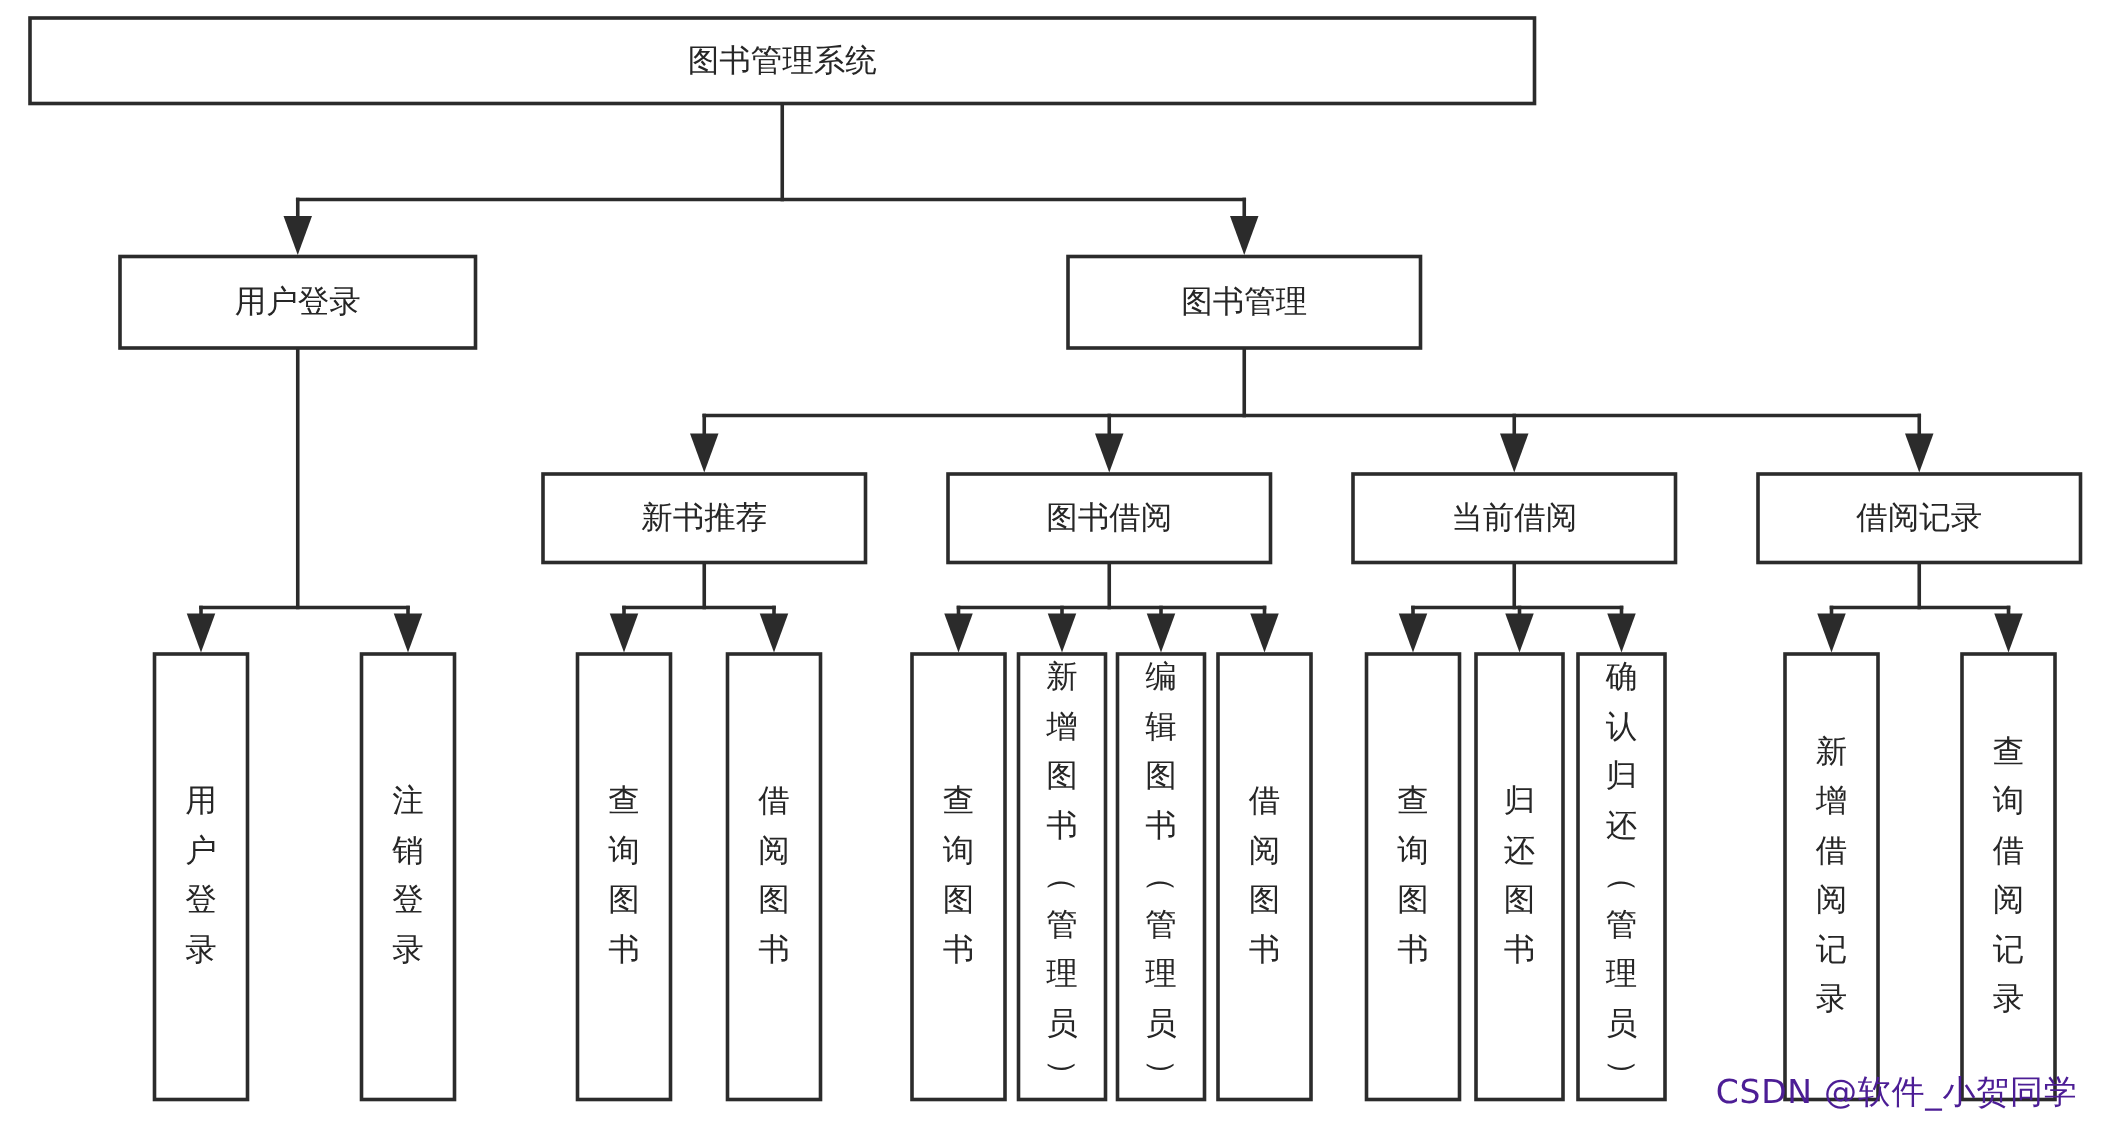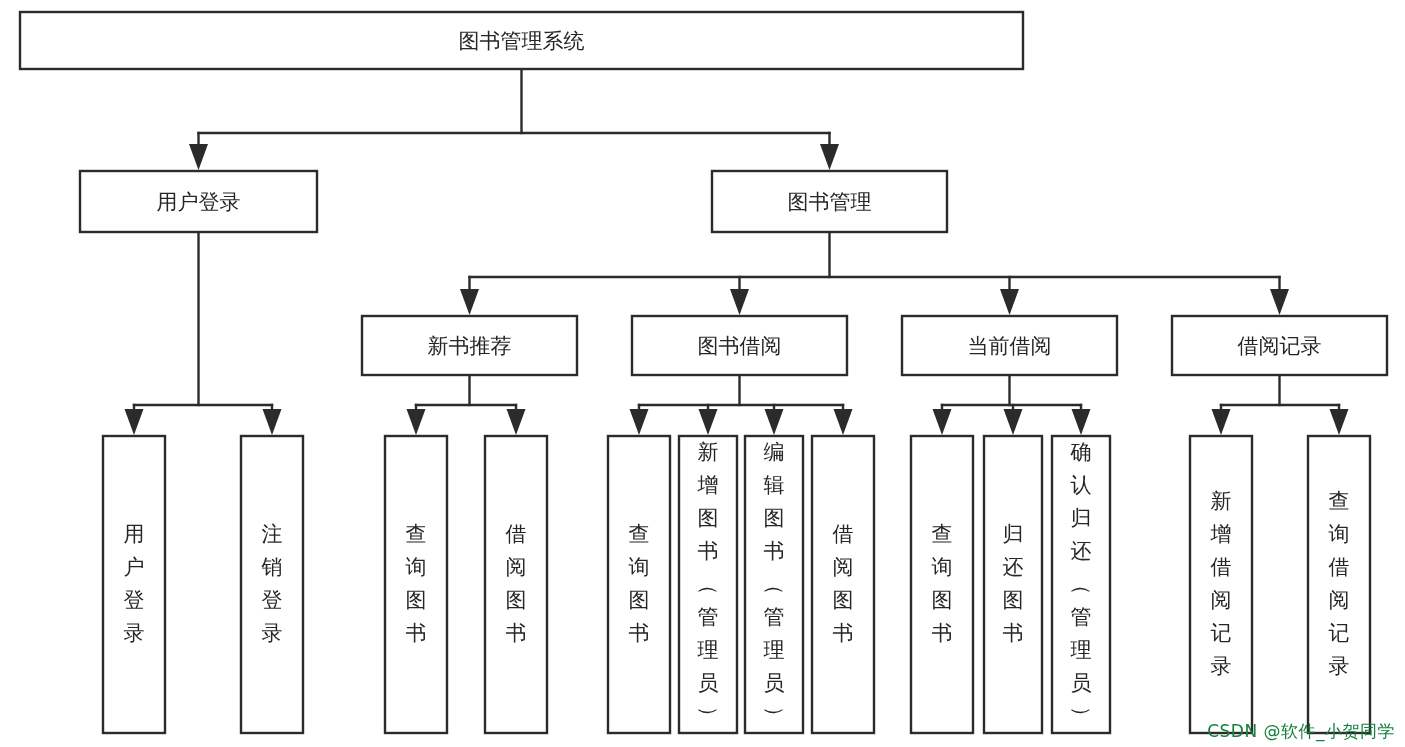--- a/index.html
+++ b/index.html
@@ -52,25 +52,25 @@
   }
   .leaf-label-char {
     fill: #262626;
     font-family: "DejaVu Sans", "Liberation Sans", sans-serif;
     font-size: 21px;
     text-anchor: middle;
     dominant-baseline: middle;
   }
   #watermark {
     position: absolute;
-    right: 10px;
+    right: 20px;
     bottom: 4px;
     font-family: "DejaVu Sans", "Liberation Sans", sans-serif;
-    font-size: 17px;
-    color: #15803d;
+    font-size: 22px;
+    color: #4c1d95;
     white-space: nowrap;
     letter-spacing: 0.5px;
     pointer-events: none;
   }
 </style>
 </head>
 <body>
 
 <div id="diagram-root">
   <svg id="tree-svg" viewBox="0 0 1405 747" xmlns="http://www.w3.org/2000/svg">

